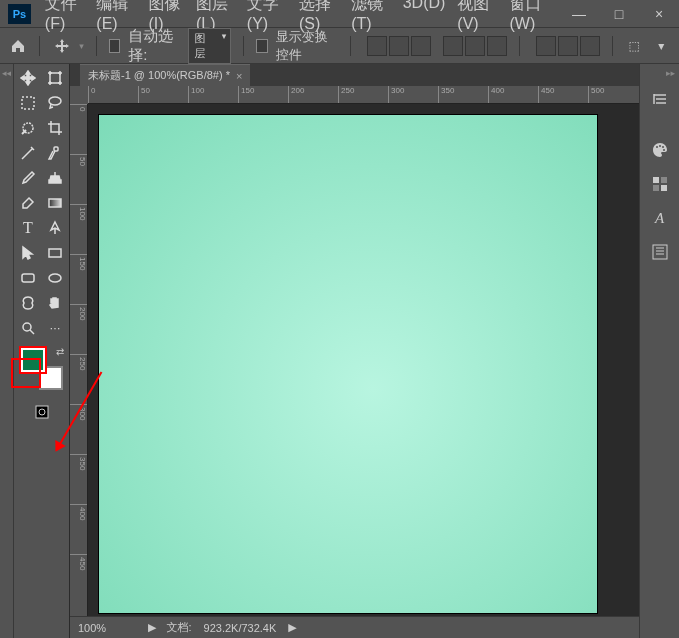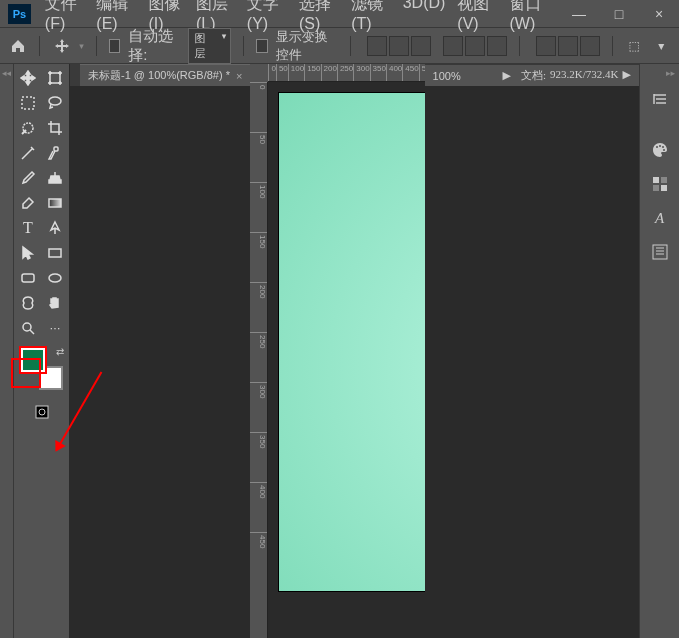--- a/index.html
+++ b/index.html
@@ -22,36 +22,36 @@
 .left-collapse { width: 14px; background: #535353; border-right: 1px solid #383838; display: flex; align-items: flex-start; justify-content: center; padding-top: 4px; font-size: 9px; color: #888; }
 .toolbox { width: 56px; background: #535353; padding: 2px; border-right: 1px solid #2a2a2a; }
 .tool-grid { display: grid; grid-template-columns: repeat(2, 26px); gap: 1px; justify-content: center; }
 .tool { width: 26px; height: 24px; display: flex; align-items: center; justify-content: center; color: #ddd; font-size: 14px; }
 .tool svg { stroke: #ddd; fill: none; stroke-width: 1.5; }
 .color-swatches { position: relative; margin: 8px auto 0; width: 42px; height: 42px; }
 .fg-color { position: absolute; width: 24px; height: 24px; border: 2px solid #fff; outline: 2px solid #f00; top: 0; left: 0; }
 .bg-color { position: absolute; width: 24px; height: 24px; border: 2px solid #888; background: #fff; bottom: 0; right: 0; }
 .swap-colors { position: absolute; top: -2px; right: -2px; font-size: 10px; color: #ccc; }
 .quick-mask { margin-top: 10px; width: 26px; height: 24px; display: flex; align-items: center; justify-content: center; margin-left: auto; margin-right: auto; }
-.doc-area { flex: 1; background: #2a2a2a; display: flex; flex-direction: row; position: relative; }
+.doc-area { flex: 1; background: #2a2a2a; display: flex; flex-direction: column; position: relative; }
 .doc-tabs { height: 22px; background: #3a3a3a; display: flex; align-items: center; padding-left: 10px; }
 .doc-tab { background: #535353; padding: 3px 8px; font-size: 11px; display: flex; align-items: center; gap: 6px; border-top: 1px solid #666; }
 .tab-close { font-size: 11px; color: #aaa; }
 .canvas-wrap { flex: 1; position: relative; background: #2a2a2a; overflow: hidden; }
 .ruler-h { position: absolute; top: 0; left: 18px; right: 0; height: 18px; background: #535353; border-bottom: 1px solid #222; display: flex; overflow: hidden; }
 .ruler-v { position: absolute; top: 18px; left: 0; bottom: 0; width: 18px; background: #535353; border-right: 1px solid #222; display: flex; flex-direction: column; overflow: hidden; }
 .ruler-corner { position: absolute; top: 0; left: 0; width: 18px; height: 18px; background: #535353; }
 .ruler-tick { font-size: 8px; color: #aaa; }
 .ruler-h .ruler-tick { width: 50px; border-left: 1px solid #888; padding-left: 2px; }
 .ruler-v .ruler-tick { height: 50px; border-top: 1px solid #888; writing-mode: vertical-rl; padding-top: 2px; text-orientation: mixed; }
 .canvas-container { position: absolute; top: 18px; left: 18px; right: 0; bottom: 0; }
 .canvas { position: absolute; top: 10px; left: 10px; width: 500px; height: 500px; background: radial-gradient(circle at 55% 55%, #b8f5e0, #7ddbb8); border: 1px solid #000; }
 .status-bar { height: 22px; background: #535353; display: flex; align-items: center; padding: 0 8px; gap: 10px; font-size: 11px; border-top: 1px solid #383838; }
 .status-zoom { width: 60px; }
-.status-doc { display: flex; gap: 4px; font-family: Liberation Serif, serif; }
+.status-doc { display: flex; align-items: center; gap: 12px; }
 .right-panel { width: 40px; background: #535353; border-left: 1px solid #383838; display: flex; flex-direction: column; align-items: center; padding-top: 4px; gap: 6px; }
 .right-collapse { font-size: 9px; color: #888; height: 12px; align-self: flex-end; padding-right: 4px; }
 .panel-icon { width: 28px; height: 28px; display: flex; align-items: center; justify-content: center; color: #ccc; }
 .arrow-annotation { position: absolute; top: 410px; left: 34px; width: 90px; height: 2px; background: #f00; transform: rotate(-60deg); z-index: 100; }
 .arrow-annotation::after { content: ""; position: absolute; left: -8px; top: -5px; border: 6px solid transparent; border-right: 10px solid #f00; }
 .red-highlight { position: absolute; top: 358px; left: 11px; width: 30px; height: 30px; border: 2px solid #f00; z-index: 99; pointer-events: none; }
 </style>
 </head>
 <body>
 

